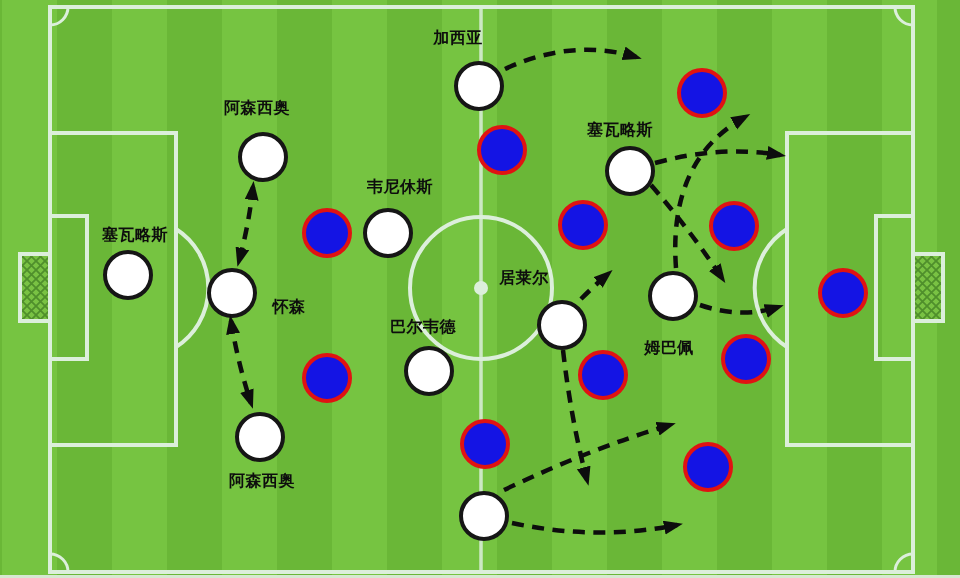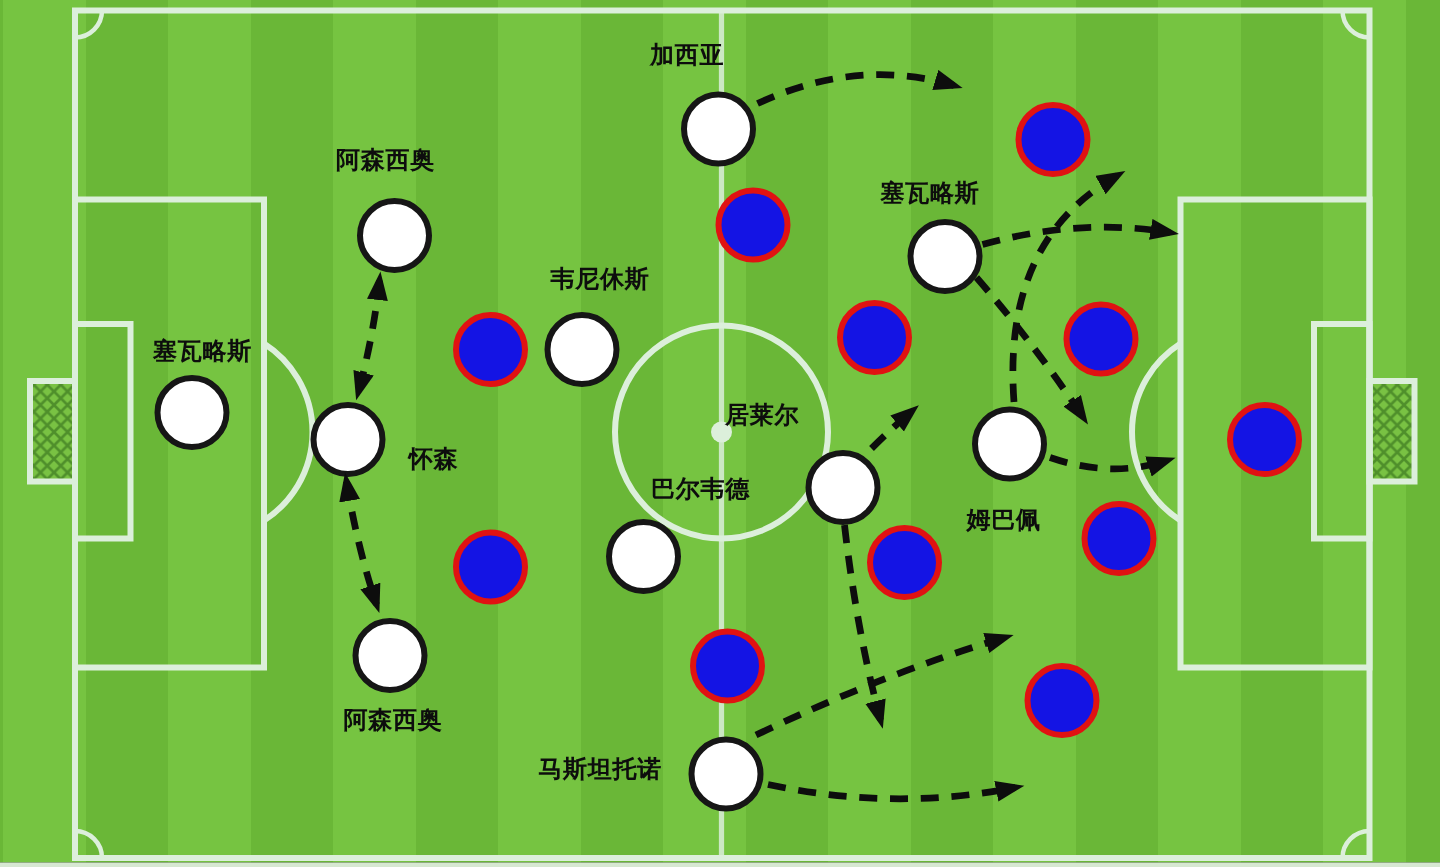--- a/index.html
+++ b/index.html
@@ -87,27 +87,26 @@
       <div class="plabel" style="left: 257px; top: 108px;">阿森西奥</div>
       <div class="player white" style="left: 232px; top: 293px;"></div>
       <div class="plabel" style="left: 289px; top: 307px;">怀森</div>
       <div class="player white" style="left: 260px; top: 437px;"></div>
       <div class="plabel" style="left: 262px; top: 481px; font-family: Liberation Serif, serif;">阿森西奥</div>
       <div class="player white" style="left: 479px; top: 86px;"></div>
       <div class="plabel" style="left: 458px; top: 38px;">加西亚</div>
       <div class="player white" style="left: 388px; top: 233px;"></div>
       <div class="plabel" style="left: 400px; top: 187px;">韦尼休斯</div>
       <div class="player white" style="left: 429px; top: 371px;"></div>
-      <div class="plabel" style="left: 423px; top: 327px; margin-left: 44px;">巴尔韦德</div>
+      <div class="plabel" style="left: 423px; top: 327px;">巴尔韦德</div>
       <div class="player white" style="left: 484px; top: 516px;"></div>
-      <div class="plabel" style="left: 400px; top: 514px;">马斯坦托诺</div>
       <div class="player white" style="left: 630px; top: 171px;"></div>
       <div class="plabel" style="left: 620px; top: 130px;">塞瓦略斯</div>
       <div class="player white" style="left: 562px; top: 325px;"></div>
-      <div class="plabel" style="left: 508px; top: 278px;">居莱尔</div>
+      <div class="plabel" style="left: 524px; top: 278px;">居莱尔</div>
       <div class="player white" style="left: 673px; top: 296px;"></div>
       <div class="plabel" style="left: 669px; top: 348px;">姆巴佩</div>
       <div class="player blue" style="left: 702px; top: 93px;"></div>
       <div class="player blue" style="left: 502px; top: 150px;"></div>
       <div class="player blue" style="left: 583px; top: 225px;"></div>
       <div class="player blue" style="left: 734px; top: 226px;"></div>
       <div class="player blue" style="left: 843px; top: 293px;"></div>
       <div class="player blue" style="left: 327px; top: 233px;"></div>
       <div class="player blue" style="left: 327px; top: 378px;"></div>
       <div class="player blue" style="left: 603px; top: 375px;"></div>

